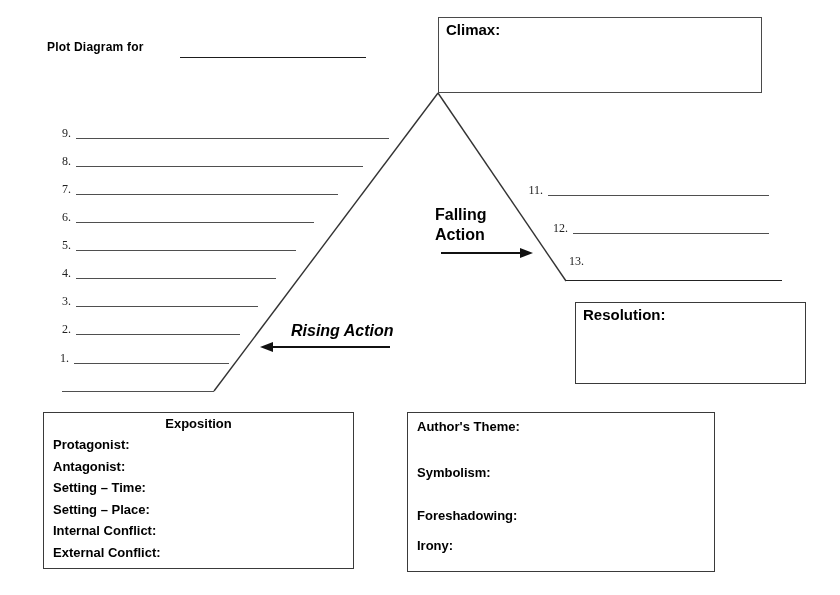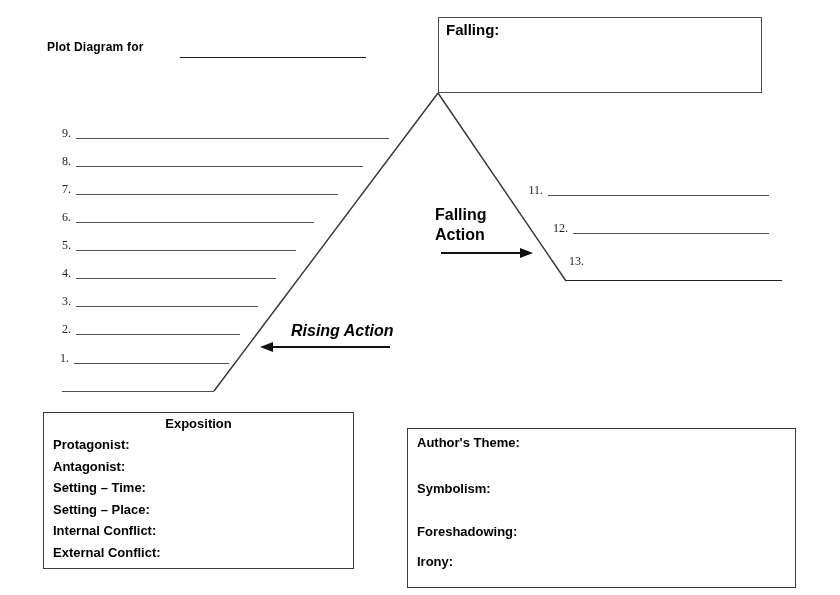--- a/index.html
+++ b/index.html
@@ -39,21 +39,21 @@
   }
   .box-label {
     display: block;
     padding: 3px 7px;
     font-size: 15px;
     font-weight: bold;
   }
   .climax-box   { left: 438px; top: 17px;  width: 324px; height: 76px; }
   .resolution-box { left: 575px; top: 302px; width: 231px; height: 82px; border-color: #3a3a3a; }
   .exposition-box { left: 43px;  top: 412px; width: 311px; height: 157px; border-color: #3a3a3a; }
-  .literary-box   { left: 407px; top: 428px; width: 389px; height: 160px; border-color: #3a3a3a; padding-left: 28px; }
+  .literary-box   { left: 407px; top: 412px; width: 308px; height: 160px; border-color: #3a3a3a; padding-left: 28px; }
   .exposition-title {
     position: absolute;
     left: 0; right: 0; top: 3px;
     text-align: center;
     font-size: 13px;
     font-weight: bold;
   }
   .field {
     position: absolute;
     left: 9px;
@@ -115,21 +115,21 @@
     <line x1="390" y1="347" x2="270" y2="347" stroke="#111" stroke-width="1.8"></line>
     <polygon points="260,347 273,342 273,352" fill="#111"></polygon>
     <line x1="441" y1="253" x2="522" y2="253" stroke="#111" stroke-width="1.8"></line>
     <polygon points="533,253 520,248 520,258" fill="#111"></polygon>
   </svg>
 
   <div class="page-title">Plot Diagram for</div>
   <div class="title-underline"></div>
 
   <div class="box climax-box">
-    <span class="box-label">Falling:</span>
+    <span class="box-label">Climax:</span>
   </div>
 
   <div class="step-row left" style="left:54px; top:127px">
     <span class="num">9.</span>
     <span class="hline" style="width:313px"></span>
   </div>
   <div class="step-row left" style="left:54px; top:155px">
     <span class="num">8.</span>
     <span class="hline" style="width:287px"></span>
   </div>
@@ -175,20 +175,23 @@
   <div class="step-row right" style="left:548px; top:222px">
     <span class="num">12.</span>
     <span class="hline" style="width:196px"></span>
   </div>
   <div class="step-row right" style="left:564px; top:255px">
     <span class="num">13.</span>
   </div>
 
   <div class="bare-line" style="left:566px; top:280px; width:216px; border-top-color:#222"></div>
 
+  <div class="box resolution-box">
+    <span class="box-label">Resolution:</span>
+  </div>
 
   <div class="box exposition-box">
     <div class="exposition-title">Exposition</div>
     <div class="field" style="top:24px">Protagonist:</div>
     <div class="field" style="top:46px">Antagonist:</div>
     <div class="field" style="top:67px">Setting – Time:</div>
     <div class="field" style="top:89px">Setting – Place:</div>
     <div class="field" style="top:110px">Internal Conflict:</div>
     <div class="field" style="top:132px">External Conflict:</div>
   </div>

